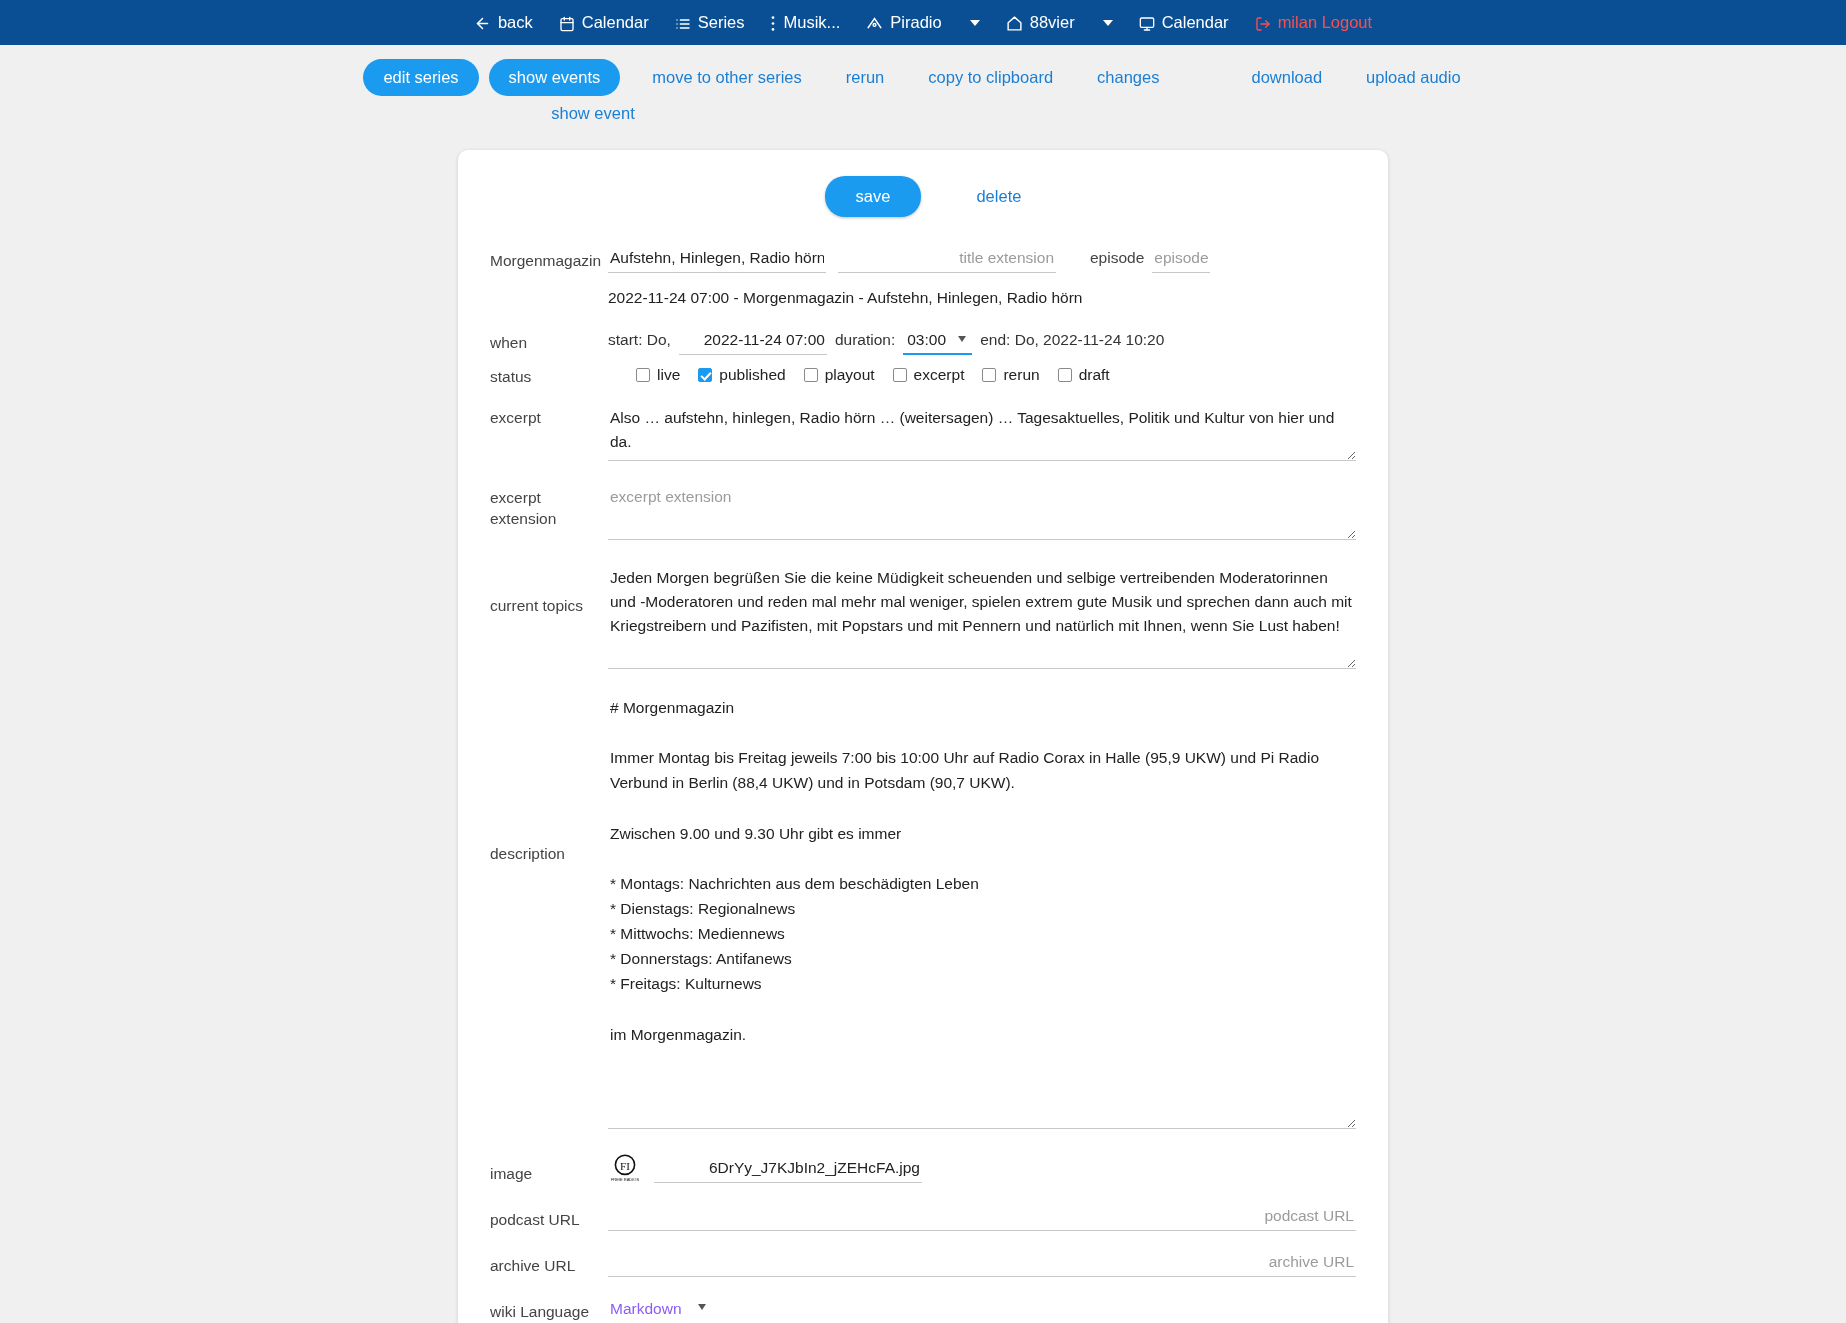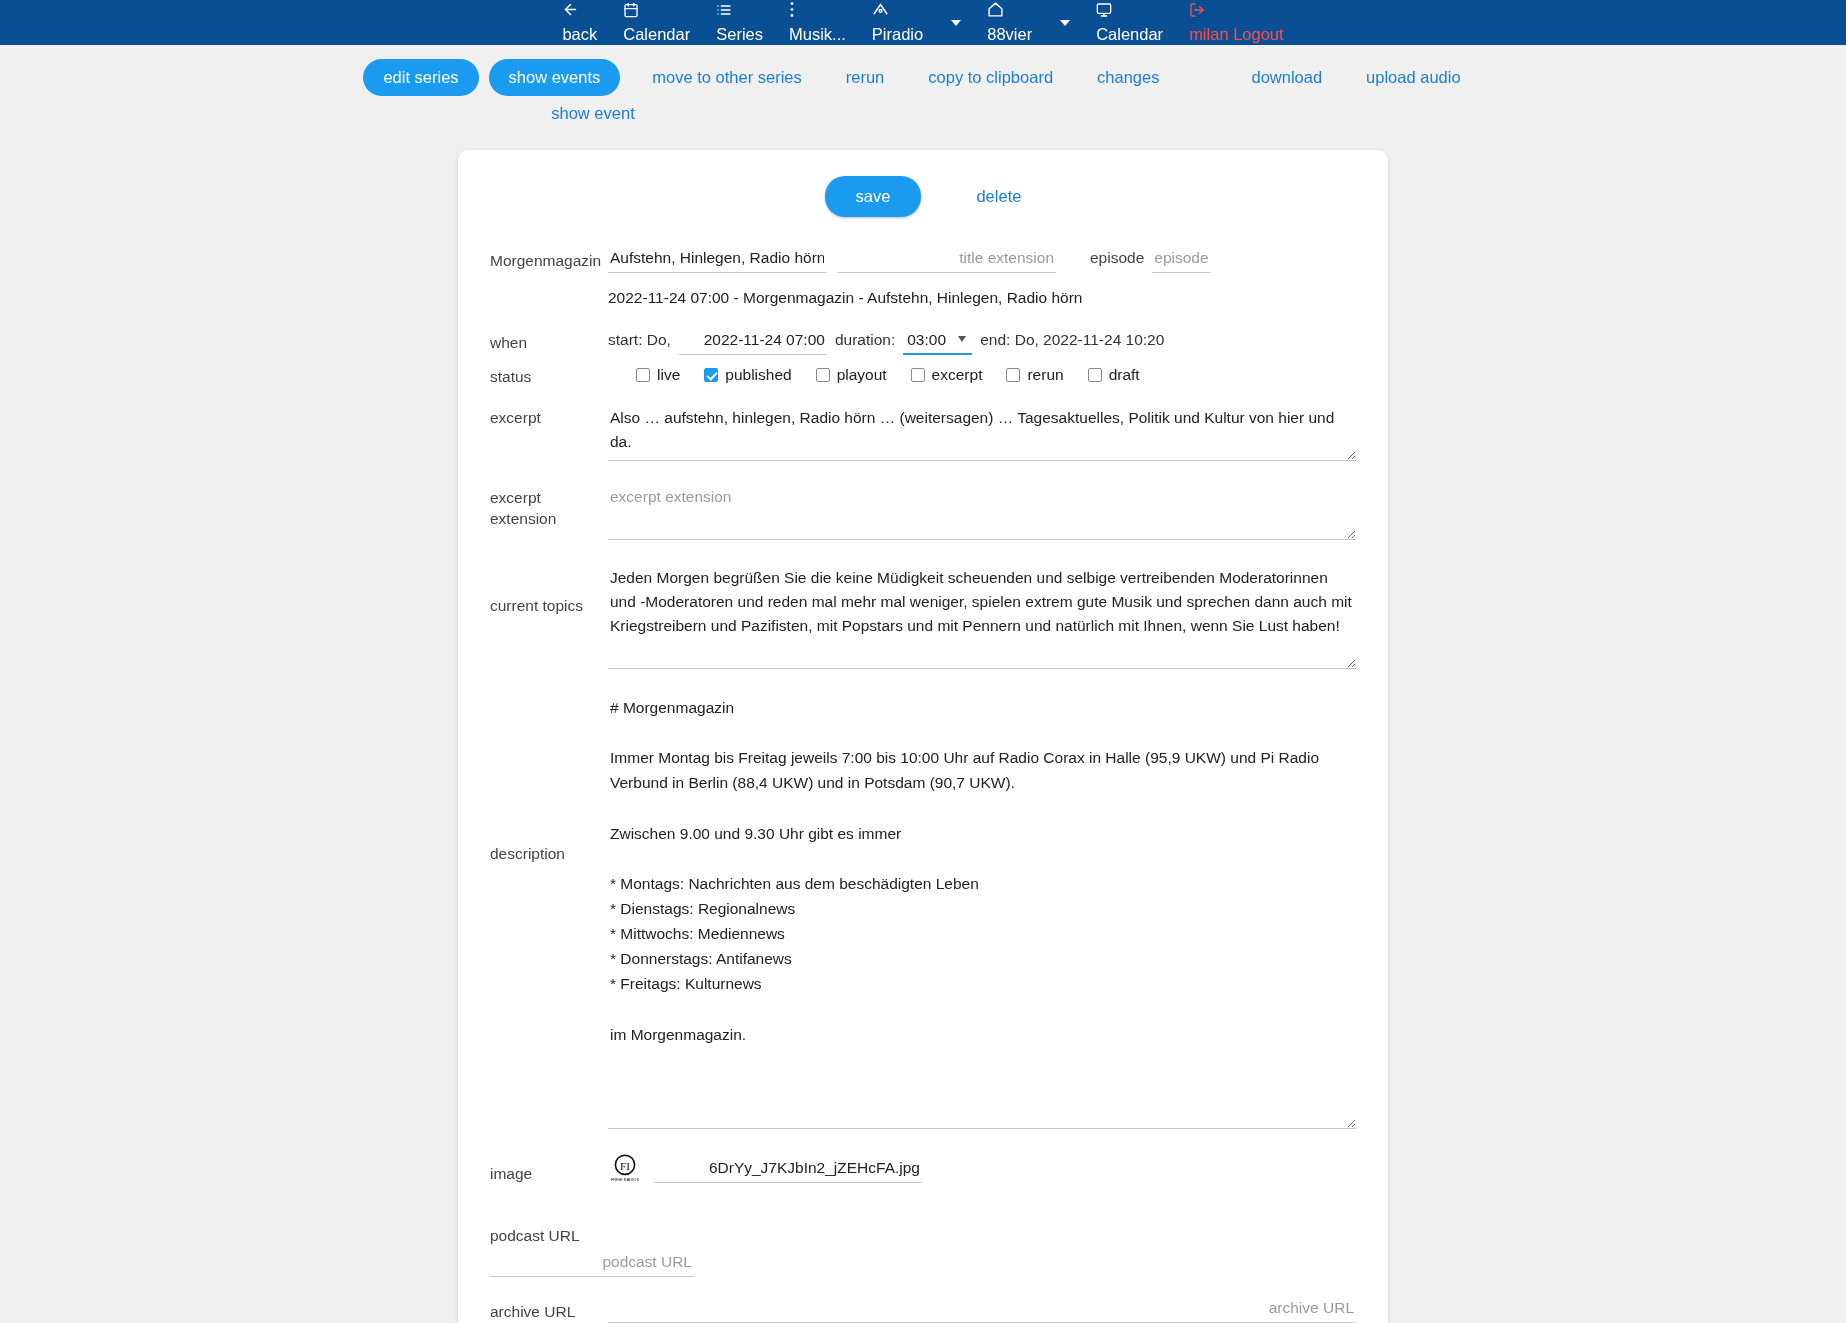--- a/index.html
+++ b/index.html
@@ -18,25 +18,24 @@
     display: flex;
     align-items: center;
     justify-content: center;
     gap: 26px;
     color: #ffffff;
     font-size: 16.5px;
     white-space: nowrap;
   }
   .topnav .nav-item {
     display: flex;
-    align-items: flex-start;
+    align-items: flex-end;
     gap: 7px;
     color: #ffffff;
     cursor: pointer;
-    flex-direction: column;
   }
   .topnav .nav-item.logout { color: #ff4d4d; }
   .topnav .icon { display: inline-flex; align-items: center; }
   .topnav svg { display: block; }
   .caret {
     width: 0; height: 0;
     border-left: 5px solid transparent;
     border-right: 5px solid transparent;
     border-top: 6px solid #ffffff;
     margin-left: 2px;
@@ -166,21 +165,21 @@
   .select-arrow {
     position: absolute;
     right: 6px; top: 11px;
     width: 0; height: 0;
     border-left: 4.5px solid transparent;
     border-right: 4.5px solid transparent;
     border-top: 6px solid #555;
     pointer-events: none;
   }
 
-  .status-row { display: flex; align-items: center; gap: 10px; font-size: 15.5px; padding-top: 7px; }
+  .status-row { display: flex; align-items: center; gap: 4px; font-size: 15.5px; padding-top: 7px; }
   .chk { display: inline-flex; align-items: center; gap: 7px; margin-right: 14px; cursor: pointer; }
   .box {
     width: 14px; height: 14px;
     border: 1px solid #8a8a8a;
     border-radius: 2px;
     background: #fff;
     display: inline-block;
   }
   .box.checked {
     background: #1a9bf0;
@@ -477,21 +476,21 @@
             <circle cx="20" cy="16" r="12" fill="none" stroke="#111" stroke-width="2"></circle>
             <text x="20" y="22" font-size="14" font-family="Liberation Serif, serif" text-anchor="middle" fill="#111">FI</text>
             <text x="20" y="36" font-size="5" font-family="Liberation Sans, sans-serif" text-anchor="middle" fill="#111">FREIE RADIOS</text>
           </svg>
         </span>
         <input class="uline img-name" value="6DrYy_J7KJbIn2_jZEHcFA.jpg" style="">
       </div>
     </div>
   </div>
 
-  <div class="row" style="margin-top:32px;flex-direction:column;">
+  <div class="row" style="margin-top:16px;">
     <div class="lbl" style="line-height:1.35;">podcast URL</div>
     <div class="fields">
       <input class="uline" style="width: 100%;" placeholder="podcast URL">
     </div>
   </div>
 
   <div class="row" style="margin-top:16px;">
     <div class="lbl" style="line-height:1.35;">archive URL</div>
     <div class="fields">
       <input class="uline" style="width: 100%;" placeholder="archive URL">

